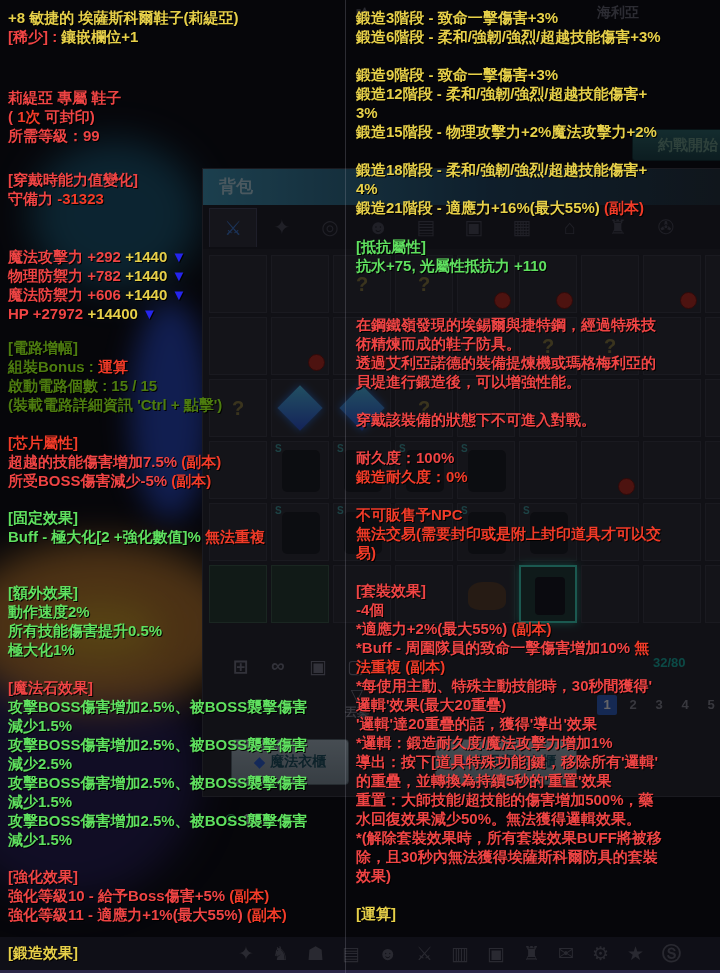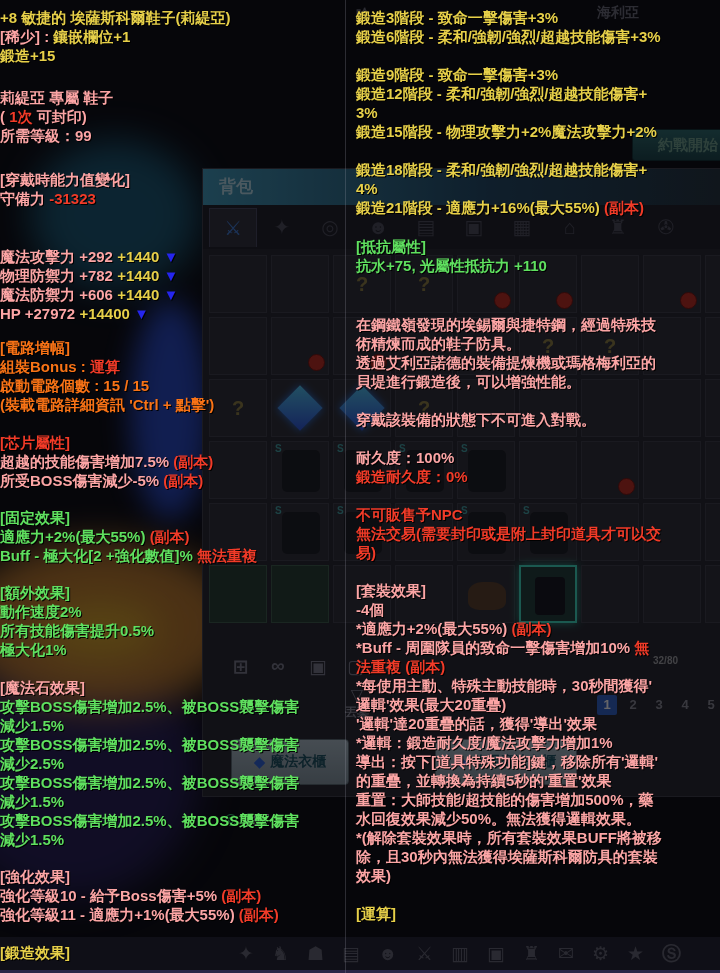--- a/index.html
+++ b/index.html
@@ -40,44 +40,44 @@
   .slot.hl{border:2px solid #3ee0c0;background:#1d3a33;box-shadow:0 0 9px rgba(46,192,160,.8);}
   .slot .boots{position:absolute;left:14px;top:10px;width:30px;height:38px;background:#101216;border-radius:4px;}
   #inv-util{position:absolute;left:30px;top:486px;display:flex;}
   #inv-util .uicon{width:38px;color:#7a7a86;font-size:19px;}
   #inv-trash{position:absolute;left:142px;top:516px;color:#7a7a86;font-size:16px;text-align:center;}
   #inv-trash .tlabel{font-size:12px;color:#8a8a94;}
   .invbtn{position:absolute;top:570px;height:44px;background:linear-gradient(#aebfc6,#87989f);
           border:1px solid #5a6a70;border-radius:4px;color:#19505c;font-size:14px;
           display:flex;align-items:center;justify-content:center;gap:5px;}
   .invbtn .diamond{color:#2b62d8;font-size:15px;}
-  #slot-count{position:absolute;left:450px;top:486px;color:#a3a3a3;font-size:10px;}
+  #slot-count{position:absolute;left:450px;top:486px;color:#14b8a6;font-size:13px;}
   #pager{position:absolute;left:394px;top:526px;display:flex;gap:6px;}
   .page{width:20px;height:20px;line-height:20px;text-align:center;font-size:13px;color:#8a8a92;}
   .page.active{background:#2f62c8;color:#fff;border-radius:2px;}
   
   #currency{position:absolute;z-index:1;left:225px;top:812px;font-size:16px;color:#b8b8c0;}
   #currency .csym{color:#35c06a;margin-right:6px;}
   
   #taskbar{position:absolute;z-index:1;left:0;top:937px;width:720px;height:36px;
            background:#1f1f2a;border-bottom:3px solid #6a5aa8;display:flex;align-items:center;
            padding-left:238px;box-sizing:border-box;gap:18px;}
   #taskbar .ticon{color:#62626e;font-size:19px;}
   
   .overlay{position:absolute;z-index:2;top:0;height:973px;background:rgba(7,7,11,0.62);}
   #overlay-left{left:0;width:345px;}
   #overlay-right{left:345px;width:375px;border-left:1px solid rgba(160,160,175,.25);}
   
   .ttext{position:absolute;z-index:3;top:0;height:973px;}
-  #left-text{left:0;width:334px;}
+  #left-text{left:8px;width:334px;}
   #right-text{left:356px;width:353px;}
   .tgroup{position:absolute;left:0;right:0;}
   .tline{font-size:15px;line-height:19px;text-shadow:1px 1px 0 rgba(0,0,0,.95);white-space:normal;}
-  .c-y{color:#e7d049;} .c-w{color:#fca5a5;margin-top:36px;} .c-r{color:#f23b28;}
-  .c-g{color:#5fe05f;} .c-o{color:#f97316;} .c-b{color:#2525ee;}
+  .c-y{color:#e7d049;} .c-w{color:#ef4444;margin-top:36px;} .c-r{color:#f23b28;}
+  .c-g{color:#5fe05f;} .c-o{color:#4d7c0f;} .c-b{color:#2525ee;}
 </style>
 </head>
 <body>
 
 <div id="stage">
 
   <div class="art" id="art-teal"></div>
   <div class="art" id="art-blue"></div>
   <div class="art" id="art-navy"></div>
   <div class="art" id="art-orange"></div>
@@ -283,21 +283,20 @@
       <div class="ticon">Ⓢ</div>
     </div>
 
   <div class="overlay" id="overlay-left"></div>
   <div class="overlay" id="overlay-right"></div>
 
   <div class="ttext" id="left-text">
       <div class="tgroup" style="top: 8px;">
         <div class="tline"><span class="c-y">+8 敏捷的 埃薩斯科爾鞋子(莉緹亞)</span></div>
         <div class="tline"><span class="c-w">[稀少] : </span><span class="c-y">鑲嵌欄位+1</span></div>
-        <div class="tline"><span class="c-y">鍛造+15</span></div>
       </div>
       <div class="tgroup" style="top: 88px;">
         <div class="tline"><span class="c-w">莉緹亞 專屬 鞋子</span></div>
         <div class="tline"><span class="c-w">( </span><span class="c-r">1次</span><span class="c-w"> 可封印)</span></div>
         <div class="tline"><span class="c-w">所需等級：99</span></div>
       </div>
       <div class="tgroup" style="top: 170px;">
         <div class="tline"><span class="c-w">[穿戴時能力值變化]</span></div>
         <div class="tline"><span class="c-w">守備力 </span><span class="c-r">-31323</span></div>
       </div>
@@ -313,21 +312,20 @@
         <div class="tline"><span class="c-o">啟動電路個數 : 15 / 15</span></div>
         <div class="tline"><span class="c-o">(裝載電路詳細資訊 'Ctrl + 點擊')</span></div>
       </div>
       <div class="tgroup" style="top: 433px;">
         <div class="tline"><span class="c-r">[芯片屬性]</span></div>
         <div class="tline"><span class="c-w">超越的技能傷害增加7.5% </span><span class="c-r">(副本)</span></div>
         <div class="tline"><span class="c-w">所受BOSS傷害減少-5% </span><span class="c-r">(副本)</span></div>
       </div>
       <div class="tgroup" style="top: 508px;">
         <div class="tline"><span class="c-g">[固定效果]</span></div>
-        <div class="tline"><span class="c-g">適應力+2%(最大55%) </span><span class="c-r">(副本)</span></div>
         <div class="tline"><span class="c-g">Buff - 極大化[2 +強化數值]% </span><span class="c-r">無法重複</span></div>
       </div>
       <div class="tgroup" style="top: 583px;">
         <div class="tline"><span class="c-g">[額外效果]</span></div>
         <div class="tline"><span class="c-g">動作速度2%</span></div>
         <div class="tline"><span class="c-g">所有技能傷害提升0.5%</span></div>
         <div class="tline"><span class="c-g">極大化1%</span></div>
       </div>
       <div class="tgroup" style="top: 678px;">
         <div class="tline"><span class="c-w">[魔法石效果]</span></div>

